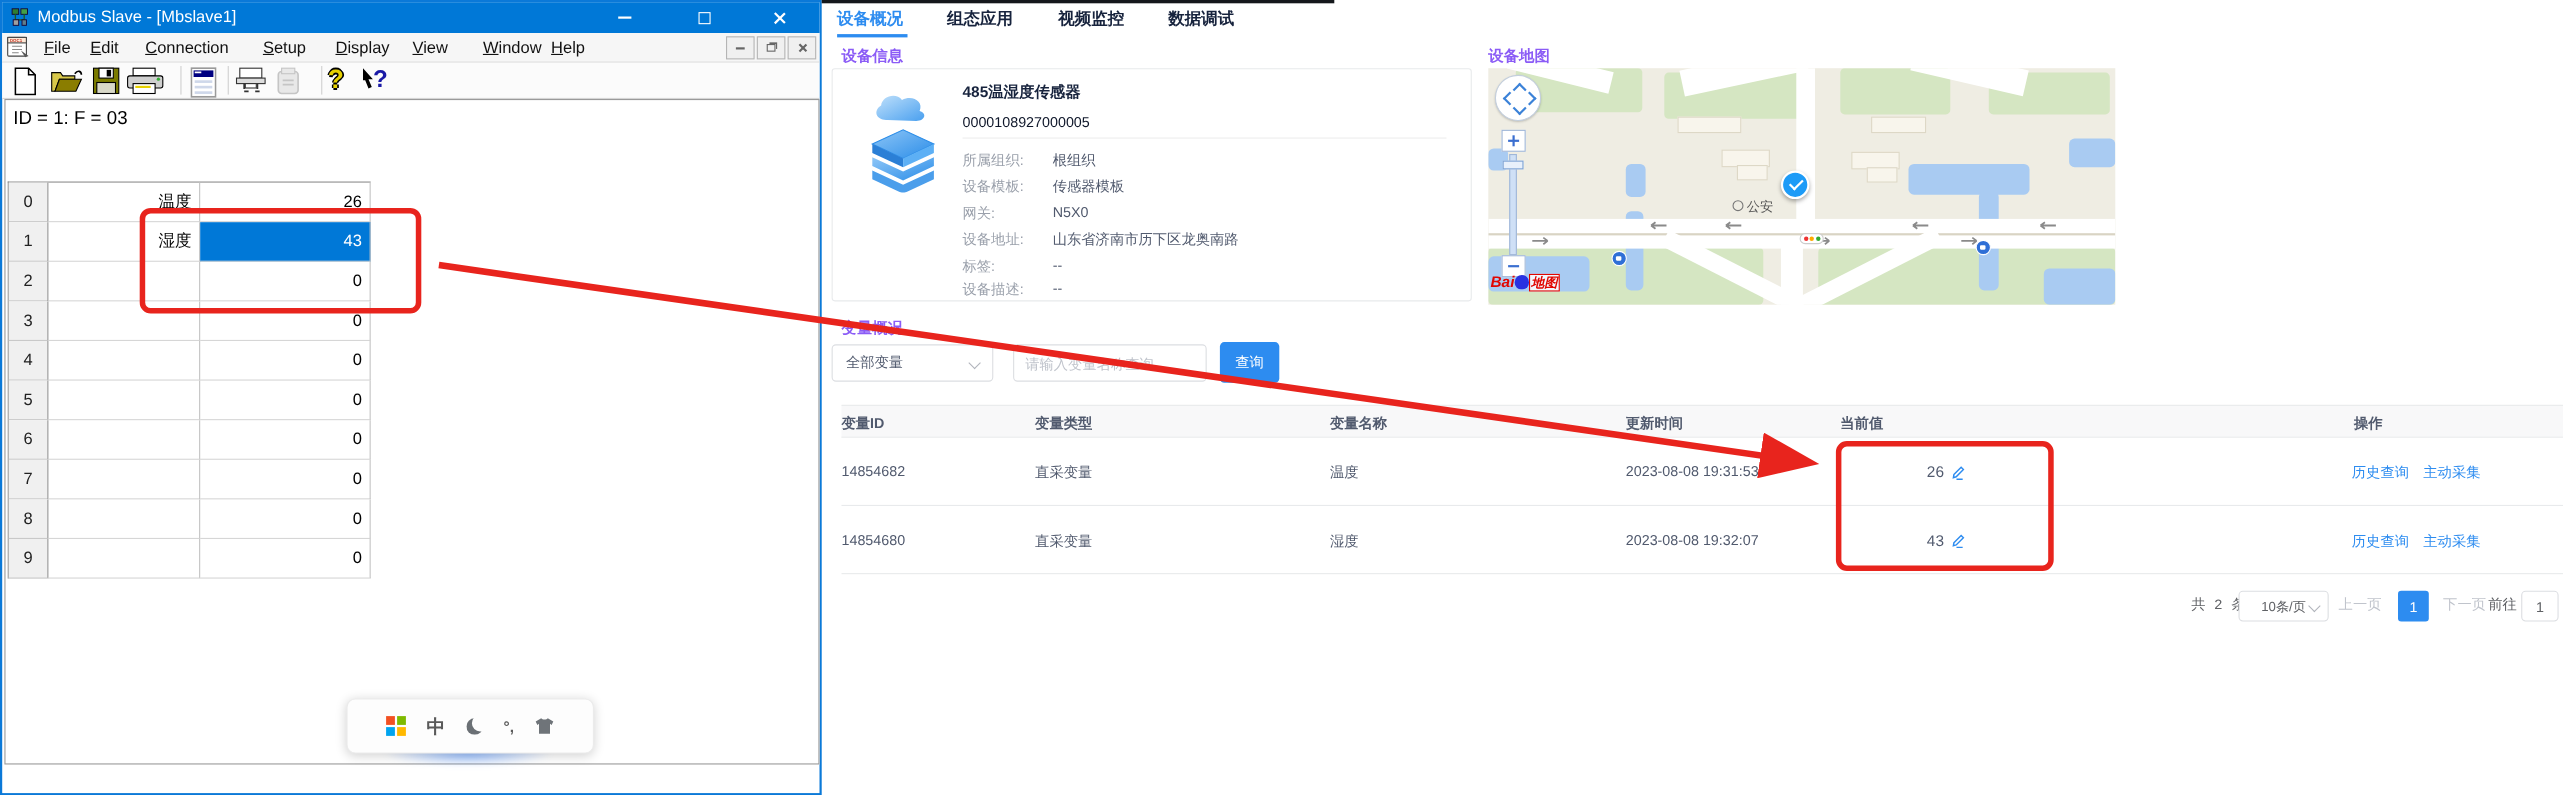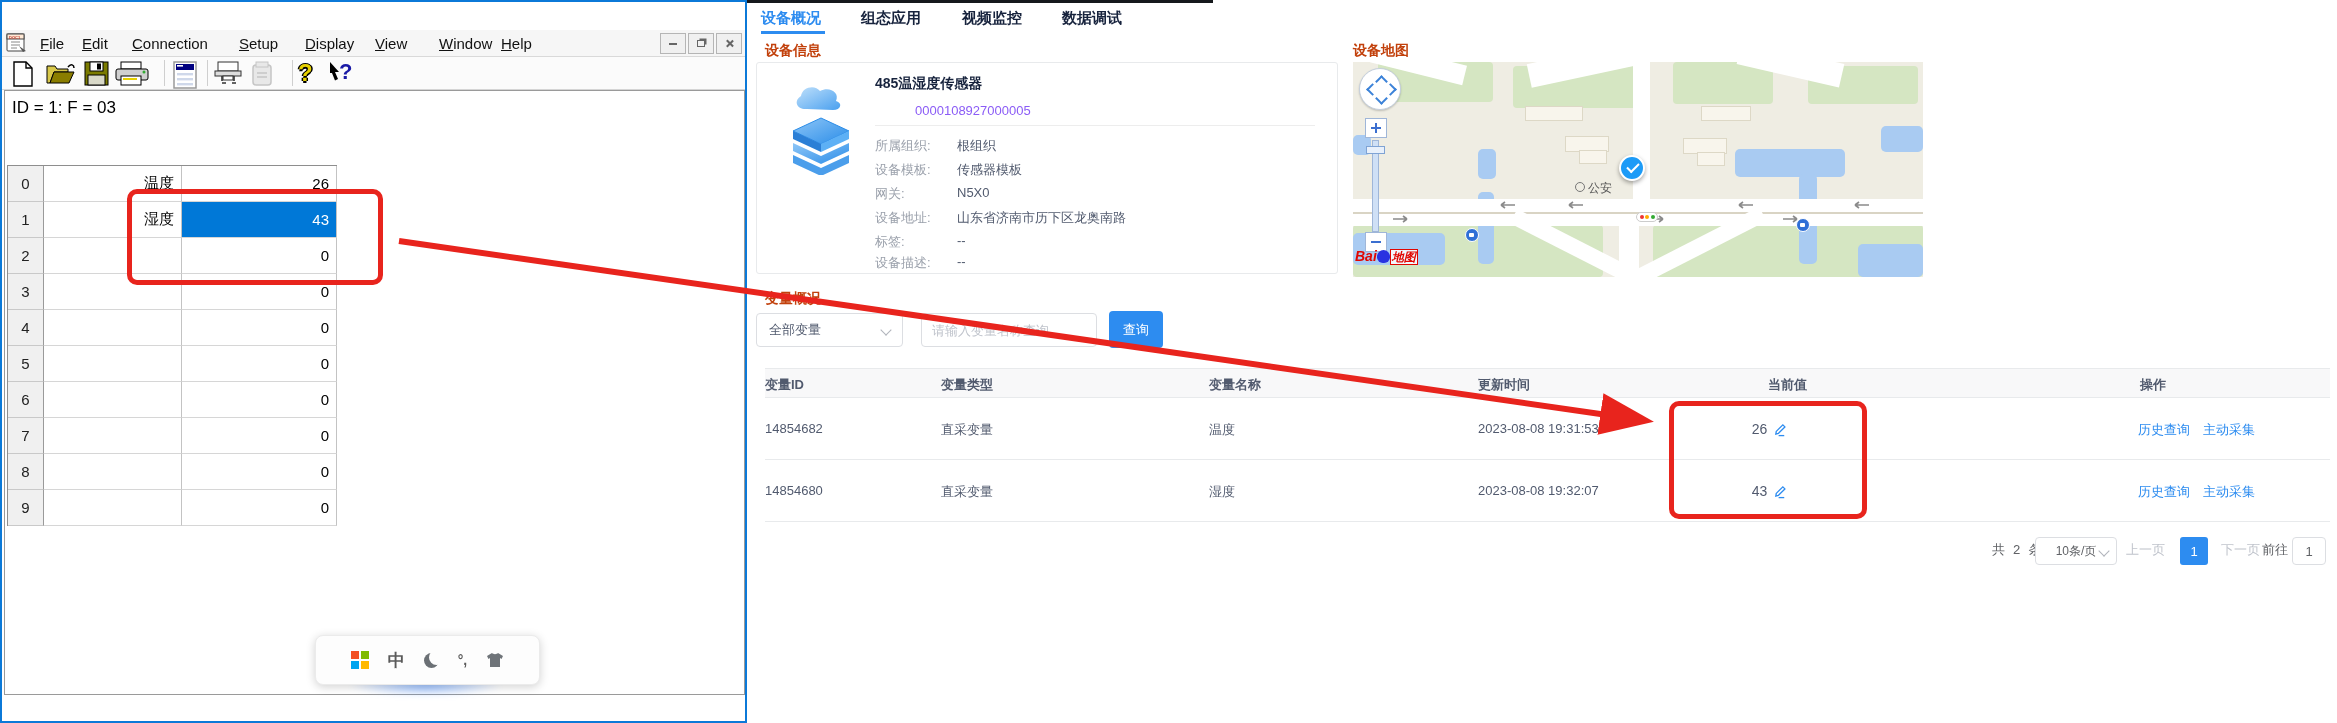--- a/index.html
+++ b/index.html
@@ -59,24 +59,24 @@
   .moon{width:15px;height:15px;border-radius:50%;box-shadow:inset 5px -3px 0 0 #6b7075;}
 
   
   .red-box{border:5px solid #e8241d;border-radius:10px;box-sizing:border-box;pointer-events:none;}
 
   
   #web-topline{left:747px;top:0;width:466px;height:3px;background:#15181c;}
   .tab{top:7px;height:22px;line-height:22px;font-size:15px;font-weight:bold;color:#17233d;}
   .tab-active{color:#2d8cf0;}
   #tab-underline{left:761px;top:31px;width:64px;height:3px;background:#2d8cf0;}
-  .sec-label{font-size:14px;font-weight:bold;color:#c2410c;}
+  .sec-label{font-size:14px;font-weight:bold;color:#8b5cf6;}
   #dev-card{left:756px;top:62px;width:582px;height:212px;border:1px solid #e8eaec;border-radius:3px;box-sizing:border-box;background:#fff;}
   #dev-name{left:118px;top:12px;font-size:14px;font-weight:bold;color:#17233d;}
-  #dev-id{left:118px;top:40px;font-size:13px;color:#8b5cf6;margin-left:40px;}
+  #dev-id{left:118px;top:40px;font-size:13px;color:#0f172a;}
   #dev-divider{left:118px;top:62px;width:440px;height:1px;background:#ededed;}
   .fld-label{font-size:13px;color:#9aa0ab;}
   .fld-value{font-size:13px;color:#515a6e;}
 
   
   #map{left:1353px;top:62px;width:570px;height:215px;background:#efede3;overflow:hidden;}
   .mgreen{background:#d5e6c2;border-radius:4px;}
   .mwater{background:#a9cbf2;border-radius:5px;}
   .mroad{background:#ffffff;}
   .mbuild{background:#f8f5ec;border:1px solid #ddd8c6;box-sizing:border-box;}
@@ -124,20 +124,39 @@
   #pg-goto{left:2292px;top:537px;width:34px;height:28px;border:1px solid #dcdee2;border-radius:4px;box-sizing:border-box;
            text-align:center;font-size:13px;color:#606266;outline:none;}
 </style>
 </head>
 <body>
 
 <div id="screen">
 
   <div class="abs" id="mb-window">
 
+    <div class="abs" id="mb-titlebar">
+      <svg class="abs" style="left:7px;top:5px" width="18" height="18" viewBox="0 0 18 18">
+        <rect x="2" y="1" width="6" height="5" fill="#2e7d32" stroke="#103" stroke-width="0.8"></rect>
+        <rect x="10" y="1" width="6" height="5" fill="#43a047" stroke="#103" stroke-width="0.8"></rect>
+        <path d="M5 6v5h8M13 6v5" stroke="#1b5e20" stroke-width="1.2" fill="none"></path>
+        <rect x="3" y="11" width="5" height="5" fill="#9e9e9e" stroke="#103" stroke-width="0.8"></rect>
+        <rect x="11" y="11" width="4" height="5" fill="#607d8b" stroke="#103" stroke-width="0.8"></rect>
+      </svg>
+      <span class="abs" id="mb-title">Modbus Slave - [Mbslave1]</span>
+      <div class="abs cap-btn cap-min">
+          <div class="glyph-min"></div>
+        </div>
+      <div class="abs cap-btn cap-max">
+          <div class="glyph-max"></div>
+        </div>
+      <div class="abs cap-btn cap-close">
+          <div class="glyph-x"></div>
+        </div>
+    </div>
 
     <div class="abs" id="mb-menubar">
       <svg class="abs" id="doc-icon" viewBox="0 0 24 20">
         <rect x="2" y="1" width="17" height="17" fill="#fff" stroke="#444" rx="1"></rect>
         <rect x="2" y="1" width="17" height="5" fill="#ffe9d6" stroke="#444"></rect>
         <text x="4" y="5.5" font-size="4" fill="#c0392b" font-weight="bold">DOC1</text>
         <path d="M6 9h9M6 12h9M6 15h6" stroke="#888" stroke-width="1"></path>
         <path d="M14 13l7 5-3 1z" fill="#555"></path>
       </svg>
       <span class="menu-item" style="left:38px">File</span>
@@ -430,21 +449,21 @@
     <div class="sel-chev" style="right:12px;top:12px"></div>
   </div>
   <input class="abs" id="var-input" type="text" placeholder="请输入变量名称查询" style="">
   <button class="abs" id="query-btn">查询</button>
 
   <div class="abs" id="vtable-head">
     <span class="th" style="left:0">变量ID</span>
     <span class="th" style="left:176px">变量类型</span>
     <span class="th" style="left:444px">变量名称</span>
     <span class="th" style="left:713px">更新时间</span>
-    <span class="th" style="left:1003px">当前值</span>
+    <span class="th" style="left:908px">当前值</span>
     <span class="th" style="left:1375px">操作</span>
   </div>
 
   <div class="abs vrow" style="top:398px">
     <span class="td" style="left:0">14854682</span>
     <span class="td" style="left:176px">直采变量</span>
     <span class="td" style="left:444px">温度</span>
     <span class="td" style="left:713px">2023-08-08 19:31:53</span>
     <div class="val-box">
       <span>26</span>

